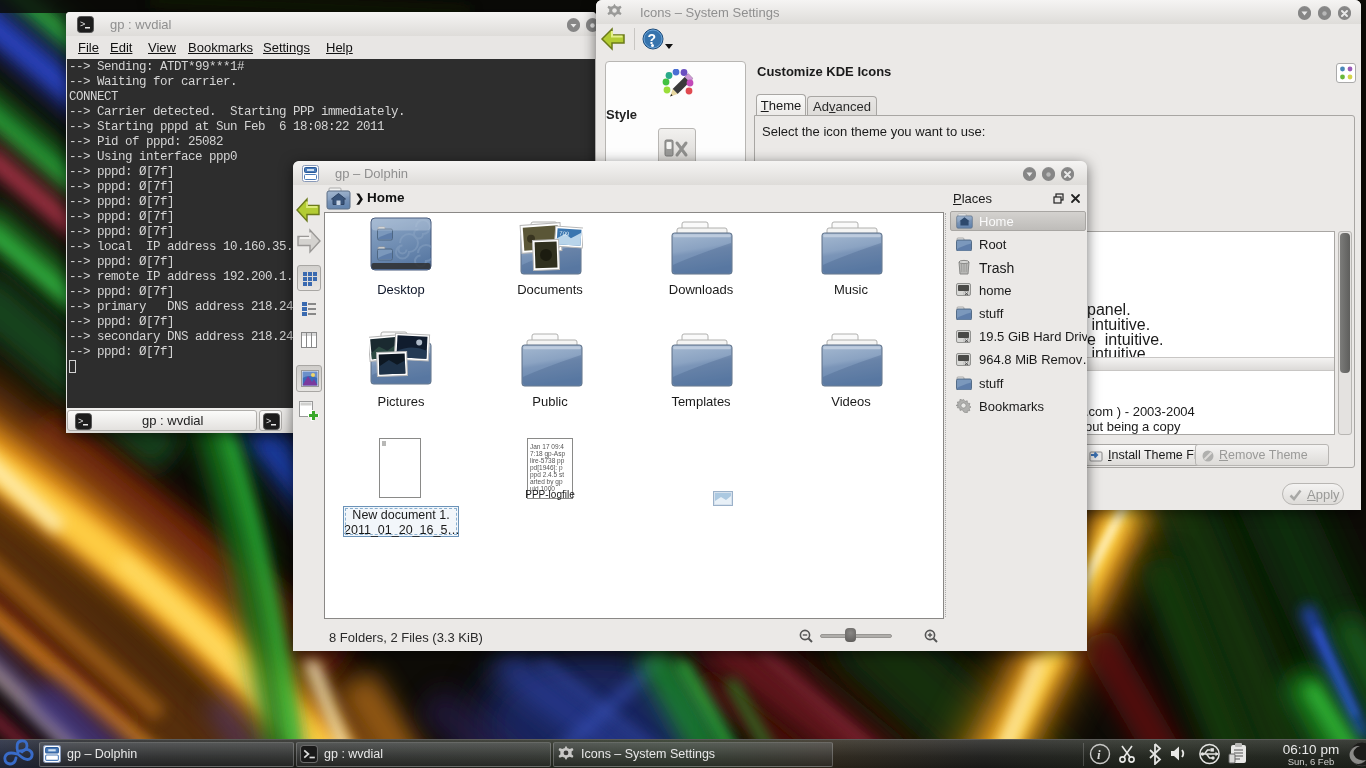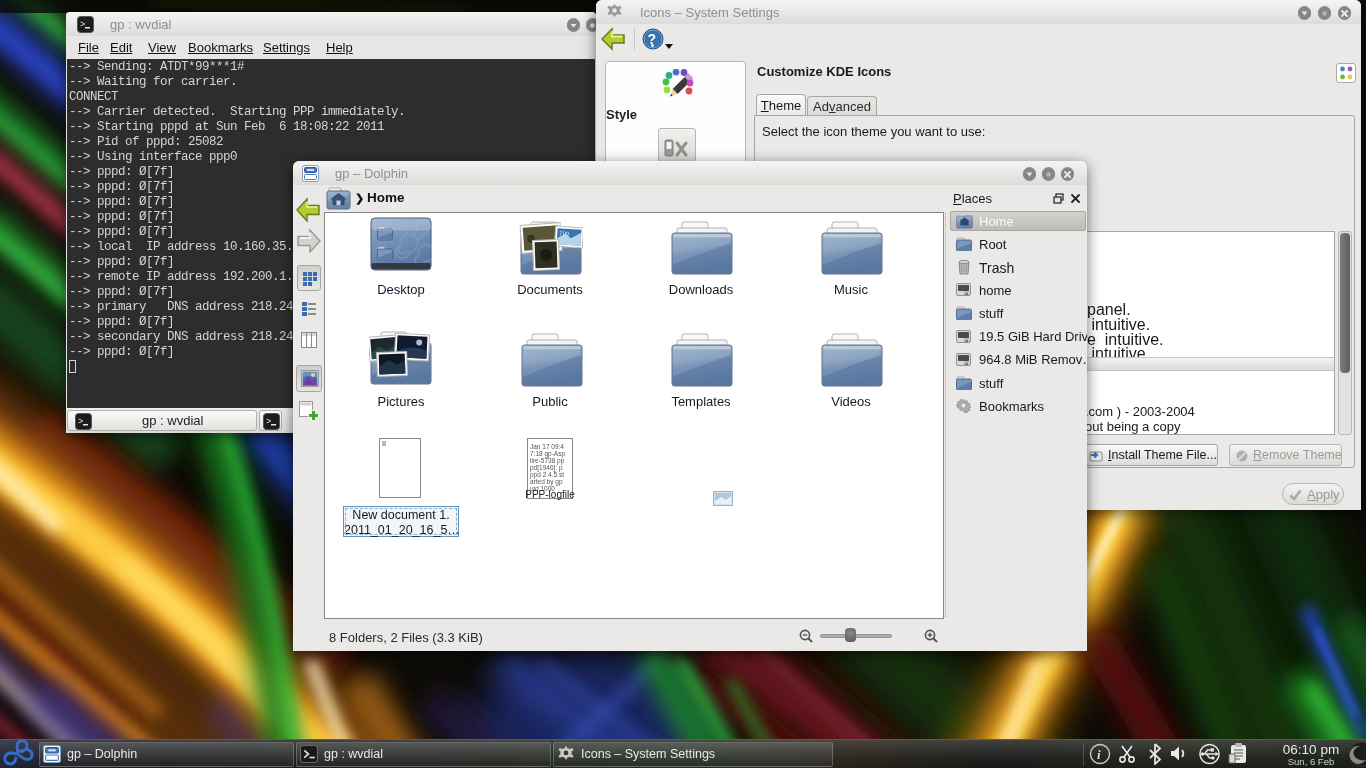--- a/index.html
+++ b/index.html
@@ -291,21 +291,21 @@
     <div class="abs" style="left:742px;top:231px;width:14px;height:204px;background:#e4e2e0;border:1px solid #b8b6b3;border-radius:3px"></div>
     <div class="abs" style="left:744px;top:233px;width:10px;height:140px;background:linear-gradient(90deg,#7c7c7a,#5e5e5c);border-radius:4px"></div>
 
     <div class="abs" style="left:487px;top:444px;width:135px;height:22px;background:linear-gradient(#fbfaf9,#dddbd8);border:1px solid #a8a6a3;border-radius:3px;font-size:12.5px;color:#1a1a1a;white-space:nowrap;overflow:hidden">
       <svg class="abs" style="left:5px;top:4px" width="14" height="14" viewBox="0 0 14 14">
           <rect x="1" y="3" width="12" height="9" rx="1" fill="#e8e8e8" stroke="#888"></rect>
           <path d="M2 6 L8 6 M5.5 3.5 L8 6 L5.5 8.5" stroke="#3a6fb0" stroke-width="2" fill="none"></path>
         </svg>
       <span class="abs" style="left:24px;top:3px"><span style="text-decoration:underline">I</span>nstall Theme File...</span>
     </div>
-    <div class="abs" style="left:633px;top:444px;width:113px;height:22px;background:linear-gradient(#f4f3f2,#dddbd8);border:1px solid #b8b6b3;border-radius:3px;font-size:12.5px;color:#9a9a98;white-space:nowrap;overflow:hidden">
+    <div class="abs" style="left:599px;top:444px;width:134px;height:22px;background:linear-gradient(#f4f3f2,#dddbd8);border:1px solid #b8b6b3;border-radius:3px;font-size:12.5px;color:#9a9a98;white-space:nowrap;overflow:hidden">
       <svg class="abs" style="left:5px;top:4px" width="14" height="14" viewBox="0 0 14 14">
           <circle cx="7" cy="7" r="5.5" fill="#b0b0ae"></circle>
           <path d="M3.5 10.5 L10.5 3.5" stroke="#dddbd8" stroke-width="2"></path>
         </svg>
       <span class="abs" style="left:23px;top:3px"><span style="text-decoration:underline">R</span>emove Theme</span>
     </div>
     <div class="abs" style="left:686px;top:483px;width:62px;height:22px;background:linear-gradient(#f4f3f2,#dddbd8);border:1px solid #b8b6b3;border-radius:11px;font-size:13px;color:#9a9a98">
       <svg class="abs" style="left:6px;top:5px" width="13" height="12" viewBox="0 0 13 12">
           <path d="M1.5 6.5 L5 10 L11.5 1.5" stroke="#a8a8a6" stroke-width="2.5" fill="none"></path>
         </svg>

